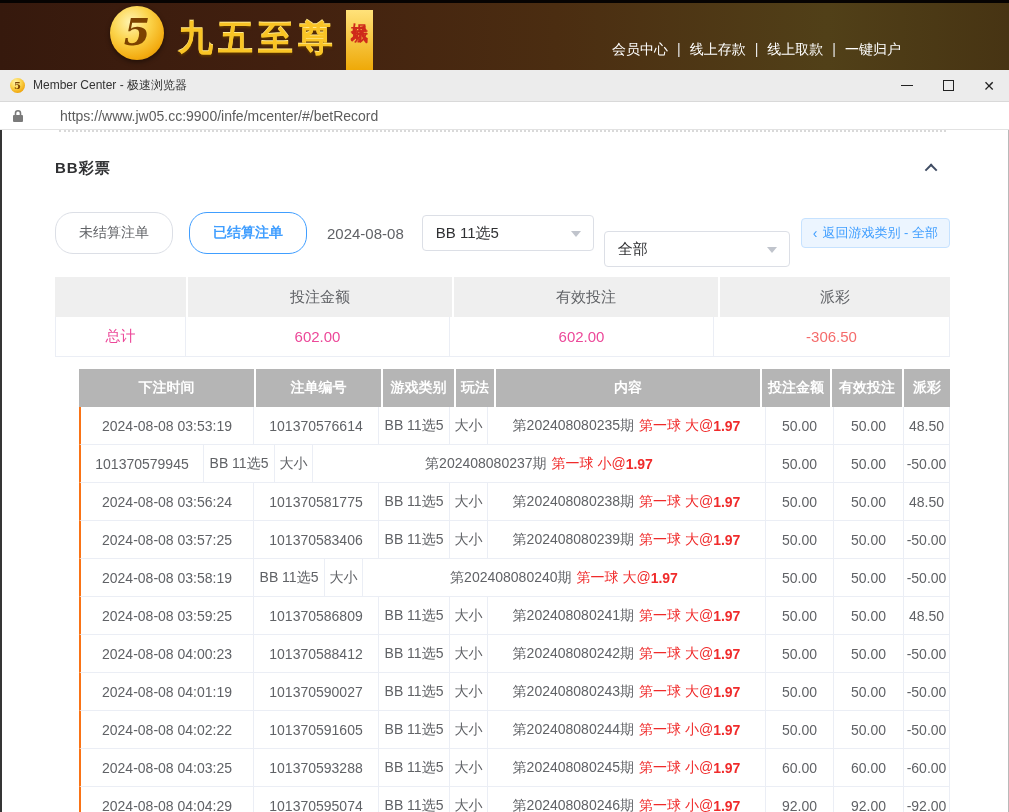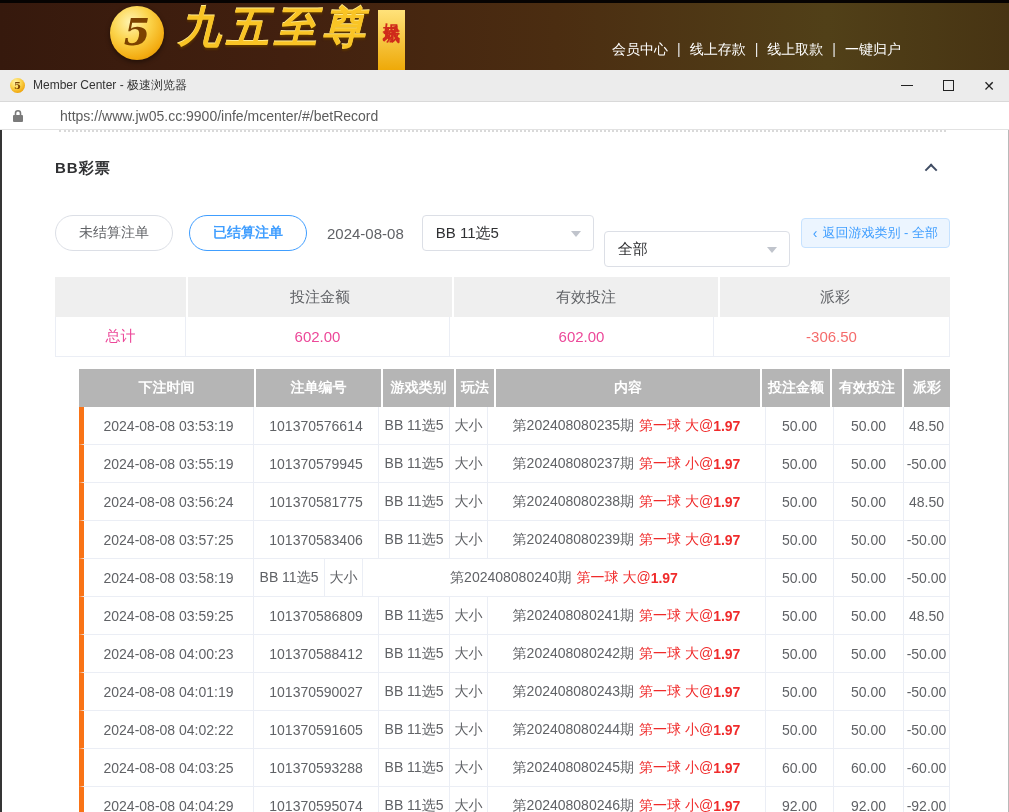--- a/index.html
+++ b/index.html
@@ -23,25 +23,25 @@
     display: flex; align-items: center; justify-content: center;
     box-shadow: 0 2px 5px rgba(0,0,0,.45);
     margin-top: 2px;
   }
   .logo-glyph {
     font-family: "DejaVu Serif", serif;
     font-size: 38px; font-weight: bold; font-style: italic;
     color: #7c4200; line-height: 1; margin-top: -2px;
   }
   .logo-text {
-    margin-left: 14px; margin-top: 0;
-    font-size: 43px; font-weight: bold; letter-spacing: 5px;
+    margin-left: 14px; margin-top: 15px;
+    font-size: 35px; font-weight: bold; letter-spacing: 5px;
     color: #f9c425;
     text-shadow: 0 -1px 0 #ffe98a, 0 2px 2px #5a3300;
-    line-height: 1.1; white-space: nowrap; font-style: italic;
+    line-height: 1.1; white-space: nowrap;
   }
   .badge {
     margin-left: 8px; width: 27px; height: 60px; margin-top: 6px;
     background: linear-gradient(180deg, #ffe27a, #eea908);
     color: #cf2a1b; font-weight: bold; font-size: 17px;
     writing-mode: vertical-rl; text-orientation: upright;
     text-align: left; line-height: 27px; letter-spacing: 1px;
     overflow: hidden;
   }
   .top-nav {
@@ -83,21 +83,21 @@
     position: relative;
   }
   .dash-line { border-top: 2px dotted #d9d9d9; margin: 0 4px; }
   .section-head { display: flex; align-items: center; margin-top: 27px; }
   .section-title { font-size: 15px; font-weight: bold; color: #303133; letter-spacing: 1px; }
   .collapse-btn { margin-left: auto; margin-right: 10px; width: 16px; height: 14px; cursor: pointer; display: flex; align-items: center; justify-content: center; }
   .chev-up { width: 9px; height: 9px; border-left: 2.5px solid #3f4c63; border-top: 2.5px solid #3f4c63; transform: rotate(45deg) translateY(2px); }
   
   .filter-row { display: flex; align-items: center; margin-top: 21px; }
   .btn-pill {
-    height: 36px; padding: 0 23px; border-radius: 18px;
+    height: 42px; padding: 0 23px; border-radius: 18px;
     background: #fff; border: 1px solid #dcdfe6; color: #606266;
     font-size: 14px; display: flex; align-items: center; cursor: pointer; white-space: nowrap;
   }
   .btn-pill.active { border-color: #409eff; color: #409eff; font-weight: bold; margin-left: 16px; }
   .date-label { margin: 0 18px 0 20px; font-size: 15px; color: #606266; cursor: pointer; }
   .select {
     width: 172px; height: 36px; border: 1px solid #dcdfe6; border-radius: 4px;
     display: flex; align-items: center; padding: 0 30px 0 13px;
     color: #303133; font-size: 15px; position: relative; cursor: pointer; background: #fff;
   }
@@ -138,21 +138,21 @@
     color: #fff; font-size: 14px; font-weight: bold;
   }
   .bt-head > div:not(:last-child) { margin-right: 2px; }
   .bt-row { display: flex; }
   .bt-row > div {
     height: 38px; display: flex; align-items: center; justify-content: center;
     color: #606266; font-size: 14px; background: #fff;
     border-bottom: 1px solid #ebeef5; border-right: 1px solid #ebeef5;
     white-space: nowrap;
   }
-  .bt-row > div:first-child { border-left: 5px solid #f97316; }
+  .bt-row > div:first-child { border-left: 2px solid #f97316; }
   .bc0 { width: 175px; } .bc1 { width: 125px; } .bc2 { width: 71px; } .bc3 { width: 38px; }
   .bc4 { flex: 1; } .bc5 { width: 68px; } .bc6 { width: 70px; } .bc7 { width: 46px; }
   .pick { color: #f02b2b; margin-left: 5px; }
   .odds { color: #f02b2b; font-weight: bold; }
   .neg { color: #f56c6c; }
 </style>
 </head>
 <body>
 
 <div class="banner">
@@ -253,21 +253,20 @@
           <div class="bc4">
             <span class="period">第202408080235期</span>
             <span class="pick">第一球 大@</span>
             <span class="odds">1.97</span>
           </div>
           <div class="bc5">50.00</div>
           <div class="bc6">50.00</div>
           <div class="bc7">48.50</div>
         </div>
         <div class="bt-row">
-          <div class="bc0">2024-08-08 03:55:19</div>
           <div class="bc1">101370579945</div>
           <div class="bc2">BB 11选5</div>
           <div class="bc3">大小</div>
           <div class="bc4">
             <span class="period">第202408080237期</span>
             <span class="pick">第一球 小@</span>
             <span class="odds">1.97</span>
           </div>
           <div class="bc5">50.00</div>
           <div class="bc6">50.00</div>

